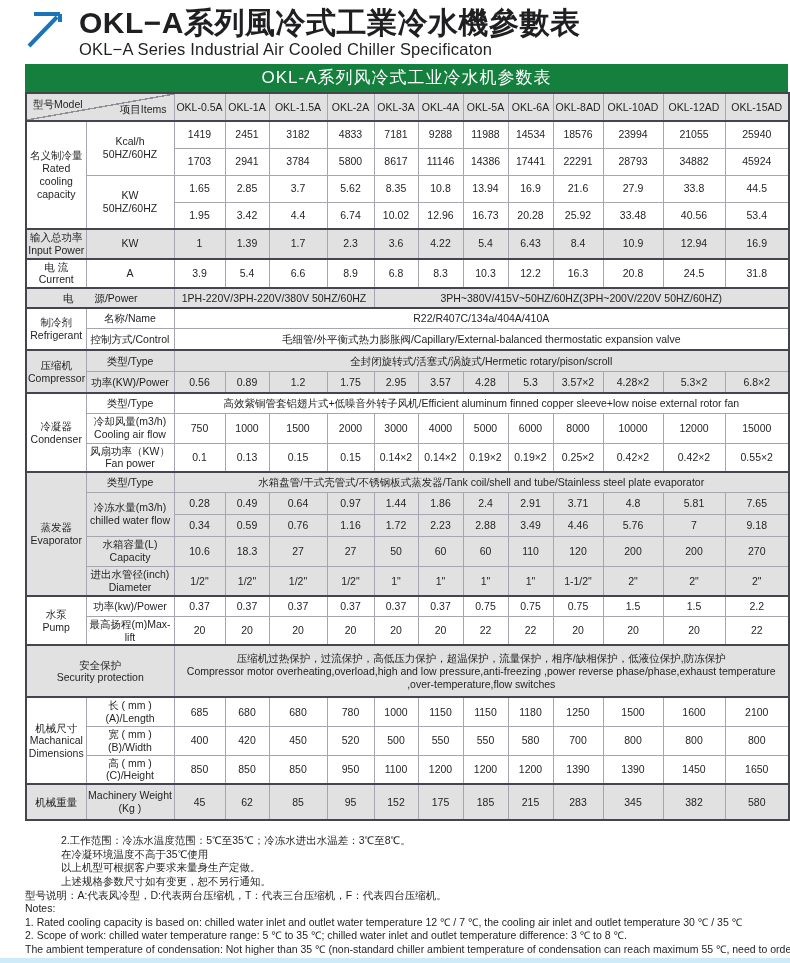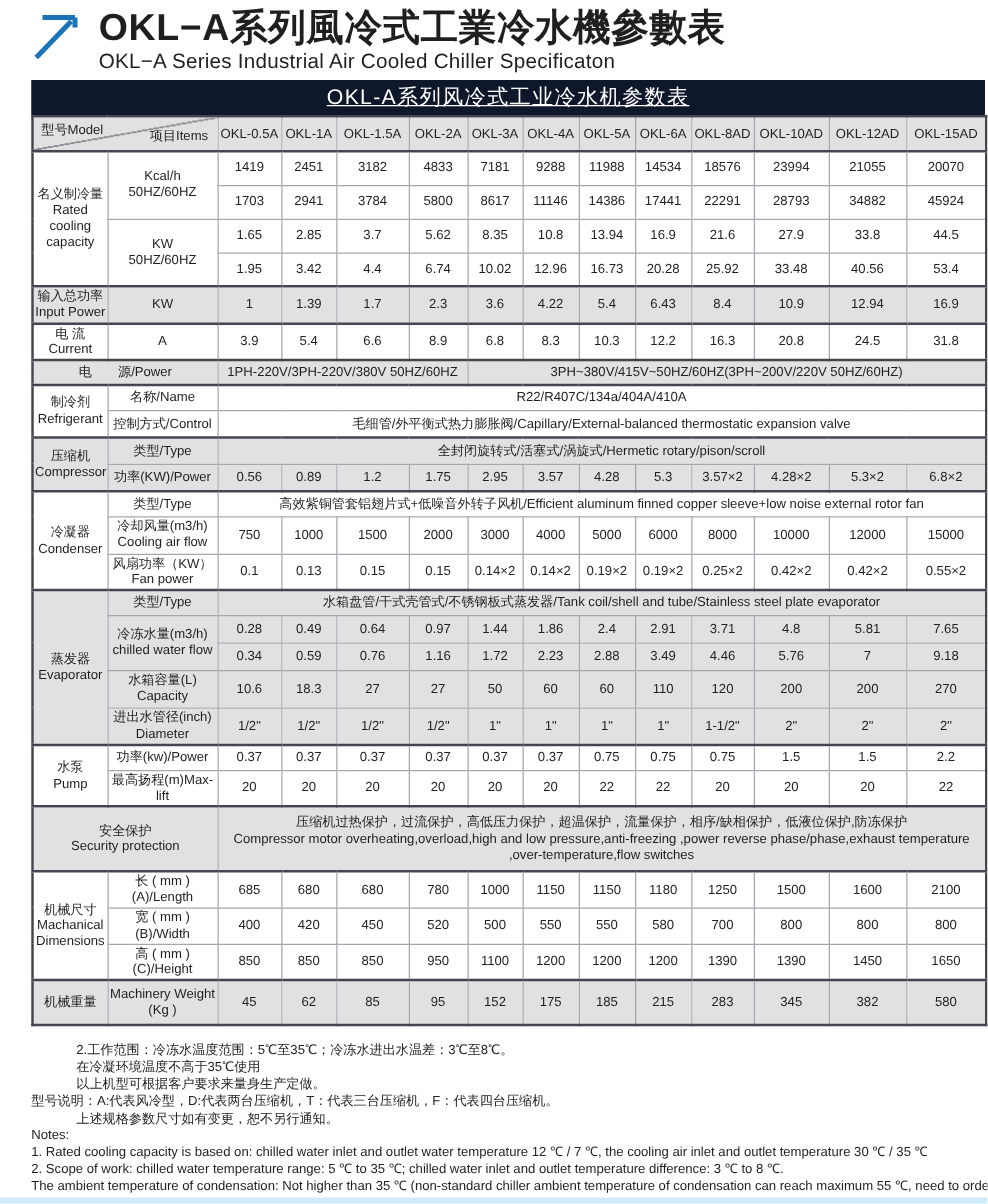--- a/index.html
+++ b/index.html
@@ -14,22 +14,22 @@
   
   .hdr { display:flex; align-items:flex-start; padding-top:7px; height:52px; }
   .logo { width:46px; height:46px; flex:0 0 46px; margin:0 12px 0 -4px; }
   .titles { flex:1; }
   .t-zh { font-size:30px; font-weight:bold; letter-spacing:0.5px; line-height:1.08; }
   .t-en { font-size:16.5px; margin-top:1px; letter-spacing:0.2px; }
 
   
   .banner {
     margin-top:5px; height:28px; line-height:28px;
-    background:#0f172a; color:#ffffff; text-align:center;
-    font-size:17px; letter-spacing:1px;text-decoration:underline;
+    background:#15803d; color:#ffffff; text-align:center;
+    font-size:17px; letter-spacing:1px;
   }
 
   
   table.spec {
     border-collapse:collapse; table-layout:fixed; width:763px;
     border:2px solid #45454f; margin-top:0;
   }
   table.spec th, table.spec td {
     border:1px solid #a6a6b0;
     font-size:10.5px; font-weight:normal;
@@ -129,21 +129,21 @@
           <td>2451</td>
           <td>3182</td>
           <td>4833</td>
           <td>7181</td>
           <td>9288</td>
           <td>11988</td>
           <td>14534</td>
           <td>18576</td>
           <td>23994</td>
           <td>21055</td>
-          <td>20070</td>
+          <td>25940</td>
         </tr>
         <tr style="height: 27px;">
           <td class="dl">1703</td>
           <td>2941</td>
           <td>3784</td>
           <td>5800</td>
           <td>8617</td>
           <td>11146</td>
           <td>14386</td>
           <td>17441</td>
@@ -461,22 +461,22 @@
           <td>382</td>
           <td>580</td>
         </tr>
       </tbody>
   </table>
 
   <div class="notes">
       <div class="note ind1">2.工作范围：冷冻水温度范围：5℃至35℃；冷冻水进出水温差：3℃至8℃。</div>
       <div class="note ind1">在冷凝环境温度不高于35℃使用</div>
       <div class="note ind1">以上机型可根据客户要求来量身生产定做。</div>
+      <div class="note ind1">上述规格参数尺寸如有变更，恕不另行通知。</div>
       <div class="note">型号说明：A:代表风冷型，D:代表两台压缩机，T：代表三台压缩机，F：代表四台压缩机。</div>
-      <div class="note ind1">上述规格参数尺寸如有变更，恕不另行通知。</div>
       <div class="note">Notes:</div>
       <div class="note">1. Rated cooling capacity is based on: chilled water inlet and outlet water temperature 12 ℃ / 7 ℃, the cooling air inlet and outlet temperature 30 ℃ / 35 ℃</div>
       <div class="note">2. Scope of work: chilled water temperature range: 5 ℃ to 35 ℃; chilled water inlet and outlet temperature difference: 3 ℃ to 8 ℃.</div>
       <div class="note">The ambient temperature of condensation: Not higher than 35 ℃ (non-standard chiller ambient temperature of condensation can reach maximum 55 ℃, need to order production).</div>
     </div>
 
 </div>
 
 <div class="bstrip"></div>
 

